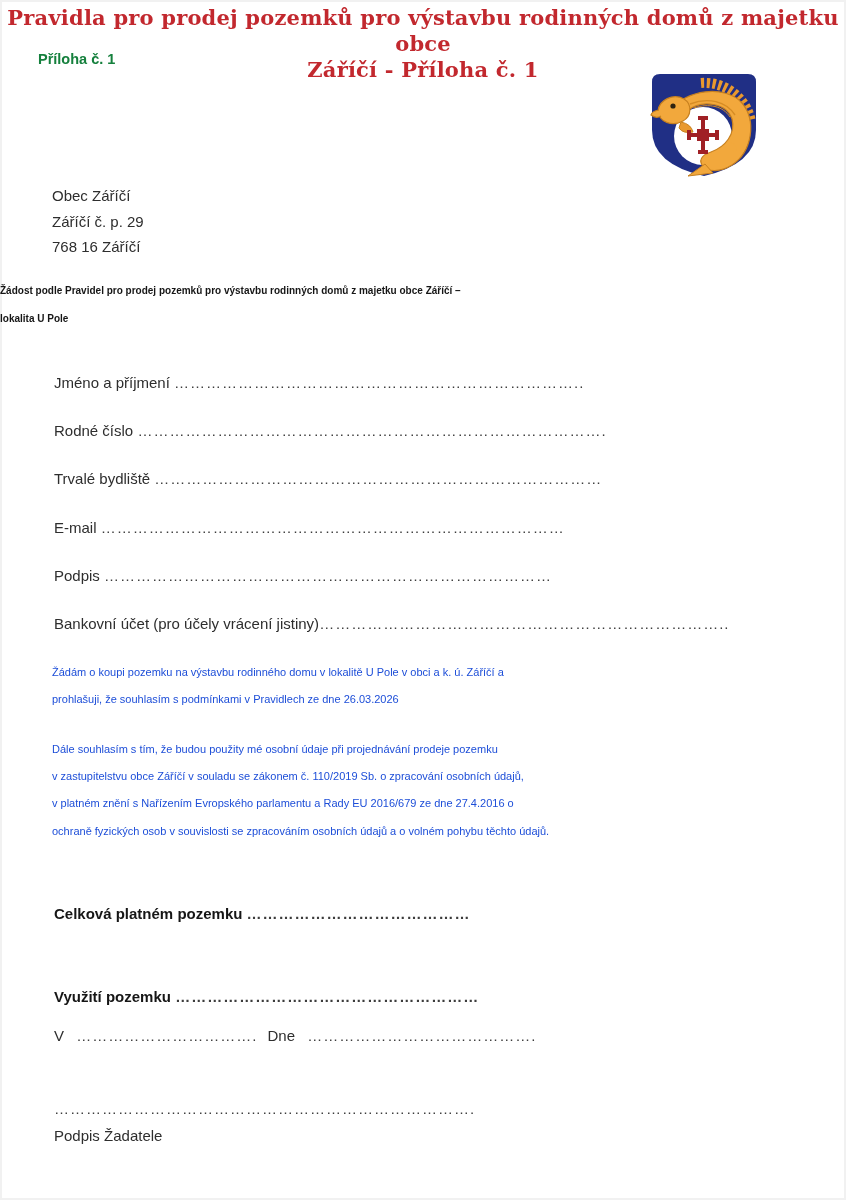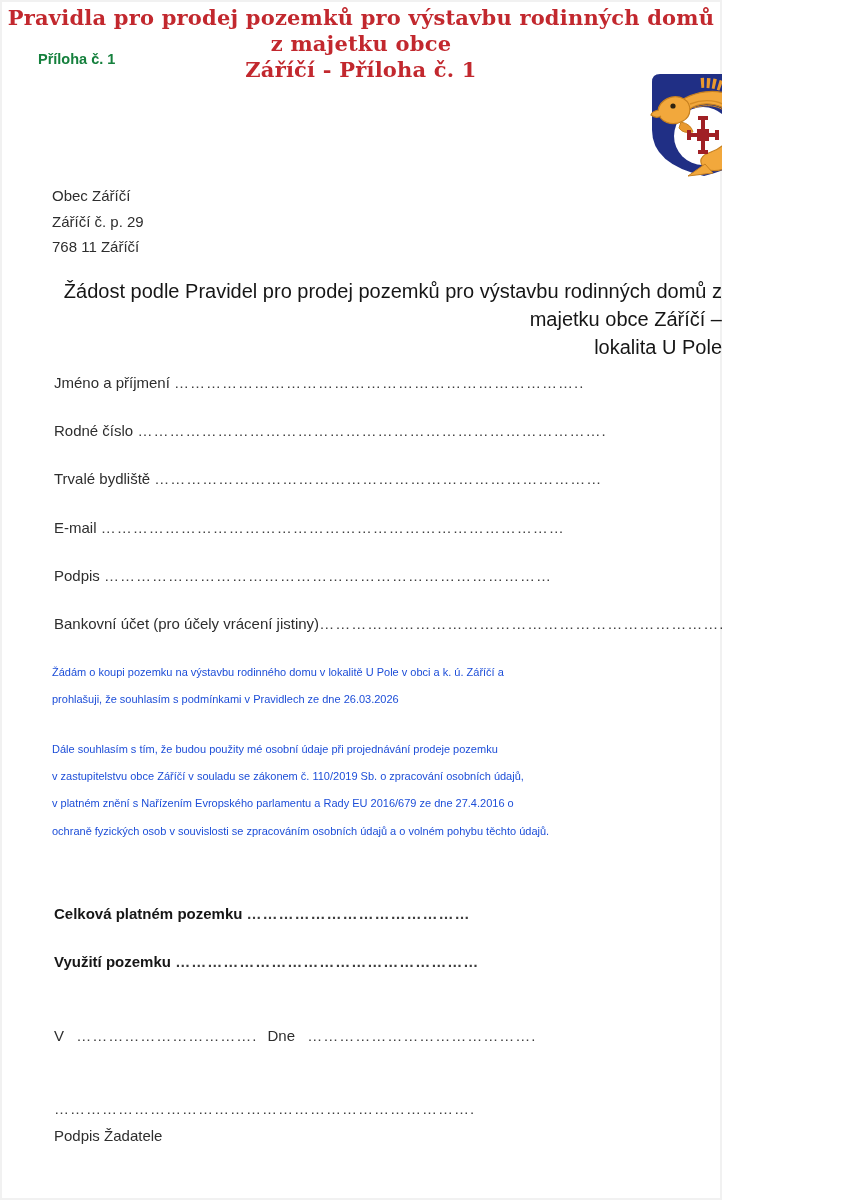--- a/index.html
+++ b/index.html
@@ -1,18 +1,18 @@
 <!DOCTYPE html>
 <html><head>
 <meta charset="utf-8">
 <style>
   html,body{margin:0;padding:0;background:#ffffff;}
   .page{
     position:relative;
-    width:722px;height:1200px;
+    width:846px;height:1200px;
     background:#ffffff;
     box-shadow:inset 0 0 0 2px #f1f1f1;
     font-family:"Liberation Sans", sans-serif;
     color:#262626;
     overflow:hidden;
   }
   .doc-title{
     position:absolute;top:5px;left:0;width:100%;
     text-align:center;
     font-family:"DejaVu Serif", serif;
@@ -20,30 +20,30 @@
     color:#c2282e;letter-spacing:.2px;
   }
   .attach{
     position:absolute;top:51px;left:38px;
     font-size:14.5px;font-weight:700;color:#15803d;
   }
   .emblem{position:absolute;top:70px;left:645px;width:118px;height:112px;}
   .address{position:absolute;top:183px;left:52px;font-size:15px;line-height:25.5px;color:#2e2e2e;}
   .heading{
     position:absolute;top:277px;left:0;width:100%;
-    text-align:right;font-size:20px;font-weight:400;
+    text-align:left;font-size:10px;font-weight:700;
     line-height:28px;color:#161616;
   }
   .field{position:absolute;left:54px;font-size:15px;white-space:nowrap;color:#2e2e2e;}
   .f0{top:374px}.f1{top:422px}.f2{top:470px}.f3{top:519px}.f4{top:567px}.f5{top:615px}
   .dots{color:#3c3c3c;letter-spacing:1px;}
   .para{position:absolute;left:52px;font-size:11px;line-height:27.2px;color:#1d4ed8;}
   .para1{top:659px}.para2{top:736px}
   .bfield{position:absolute;left:54px;font-size:15px;font-weight:700;white-space:nowrap;color:#161616;}
-  .b0{top:857px}.b1{top:905px}.b2{top:953px}
+  .b0{top:857px}.b1{top:905px}.b2{top:988px}
   .dateline{position:absolute;left:54px;top:1027px;font-size:15px;white-space:nowrap;color:#2e2e2e;}
   .dateline .word{margin:0 6px 0 8px;}
   .signature{position:absolute;left:54px;top:1095px;font-size:15px;line-height:27px;color:#2e2e2e;}
 </style>
 </head>
 <body>
 
 <div class="page">
 
   <div class="doc-title">
@@ -75,21 +75,21 @@
       <rect x="46" y="63" width="10" height="4"></rect>
         <rect x="42" y="60" width="4" height="10"></rect>
       <rect x="60" y="63" width="10" height="4"></rect>
         <rect x="70" y="60" width="4" height="10"></rect>
     </g>
   </svg>
 
   <div class="address">
     <div>Obec Záříčí</div>
     <div>Záříčí č. p. 29</div>
-    <div>768 11 Záříčí</div>
+    <div>768 16 Záříčí</div>
   </div>
 
   <div class="heading">
     <div>Žádost podle Pravidel pro prodej pozemků pro výstavbu rodinných domů z majetku obce Záříčí –</div>
     <div>lokalita U Pole</div>
   </div>
 
   <div class="field f0"><span>Jméno a příjmení </span><span class="dots">…………………………………………………………………..</span></div>
   <div class="field f1"><span>Rodné číslo </span><span class="dots">…………………………………………………………………………….</span></div>
   <div class="field f2"><span>Trvalé bydliště </span><span class="dots">…………………………………………………………………………</span></div>

